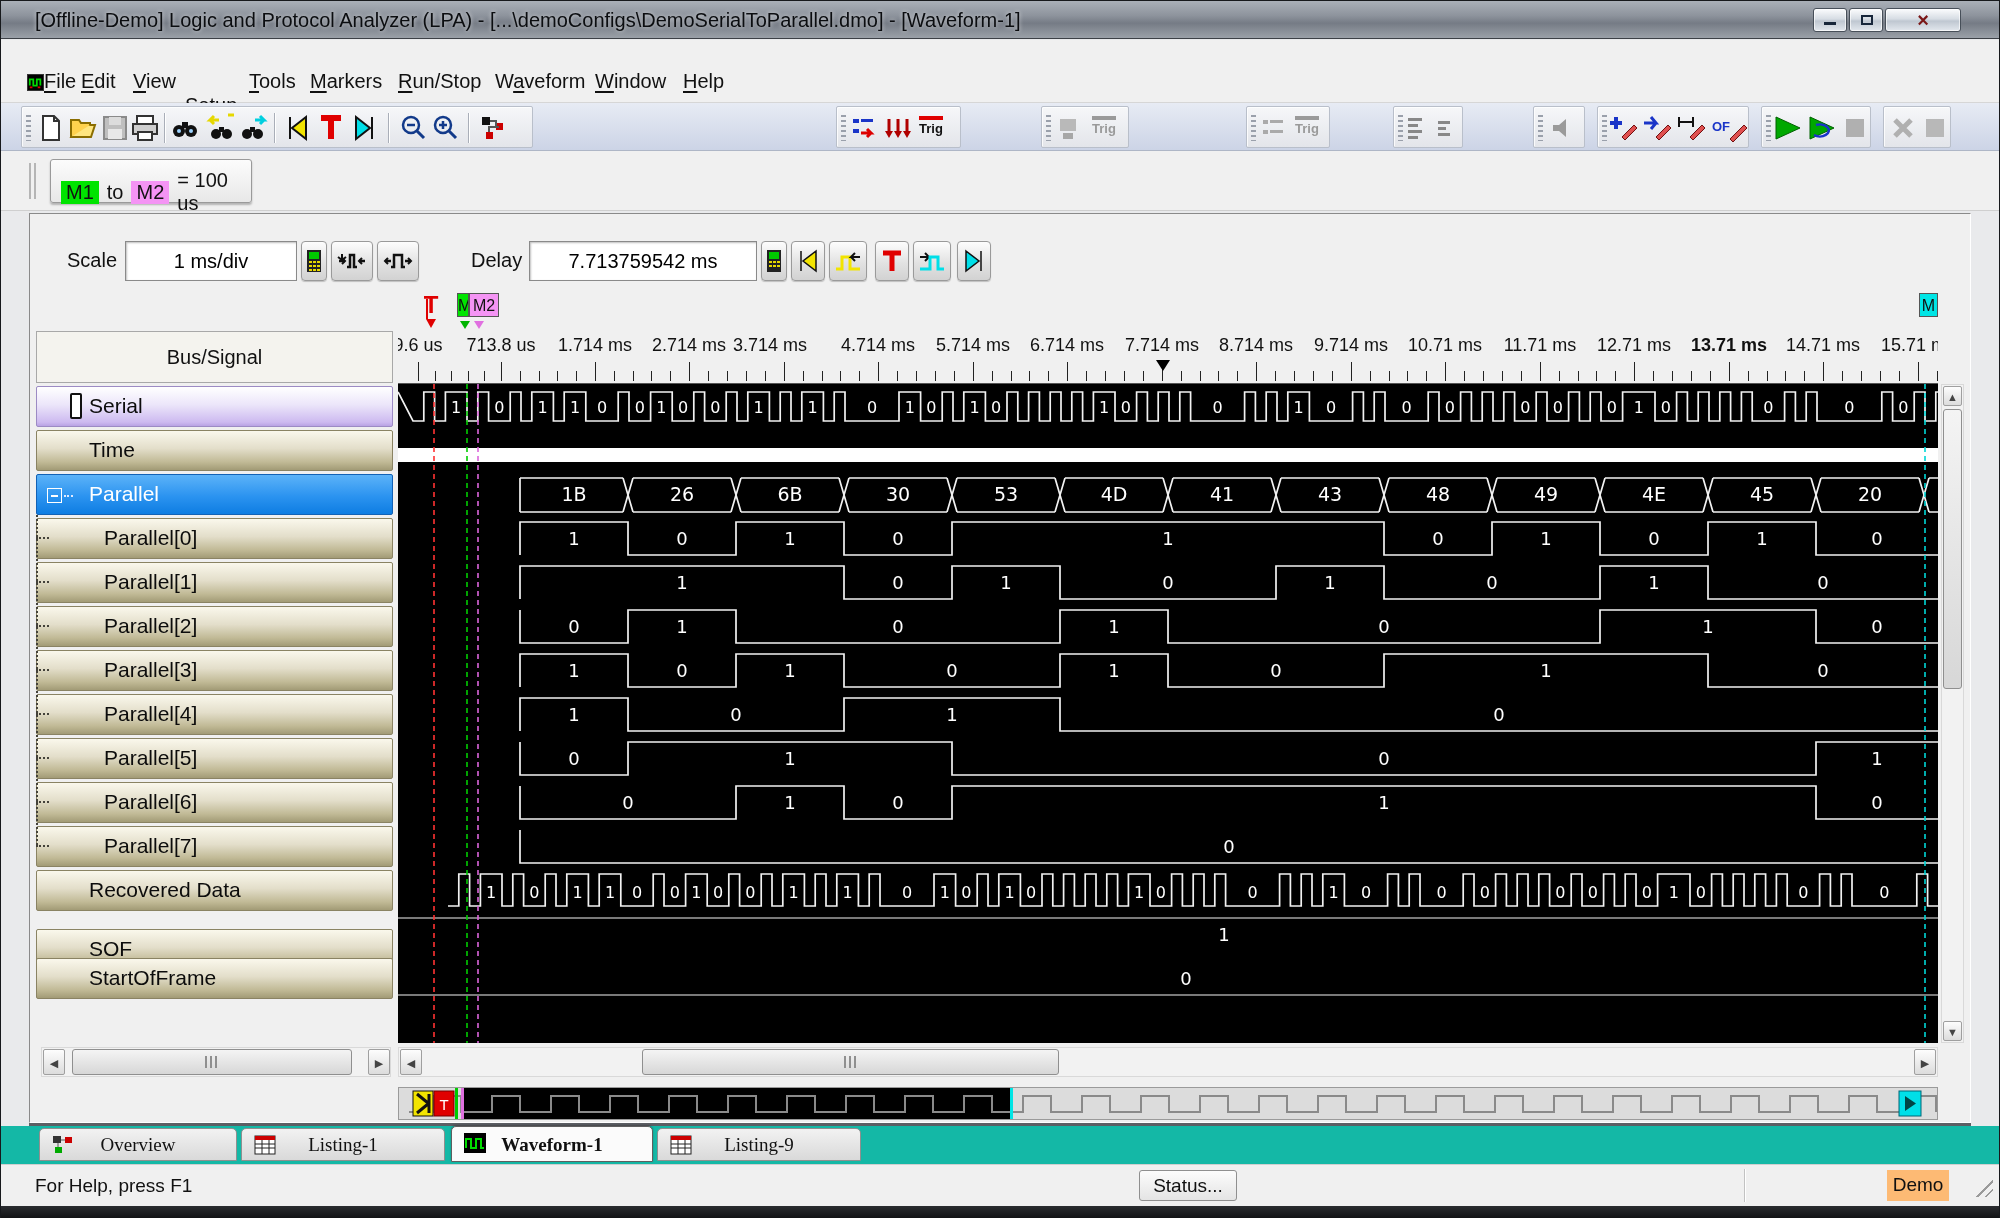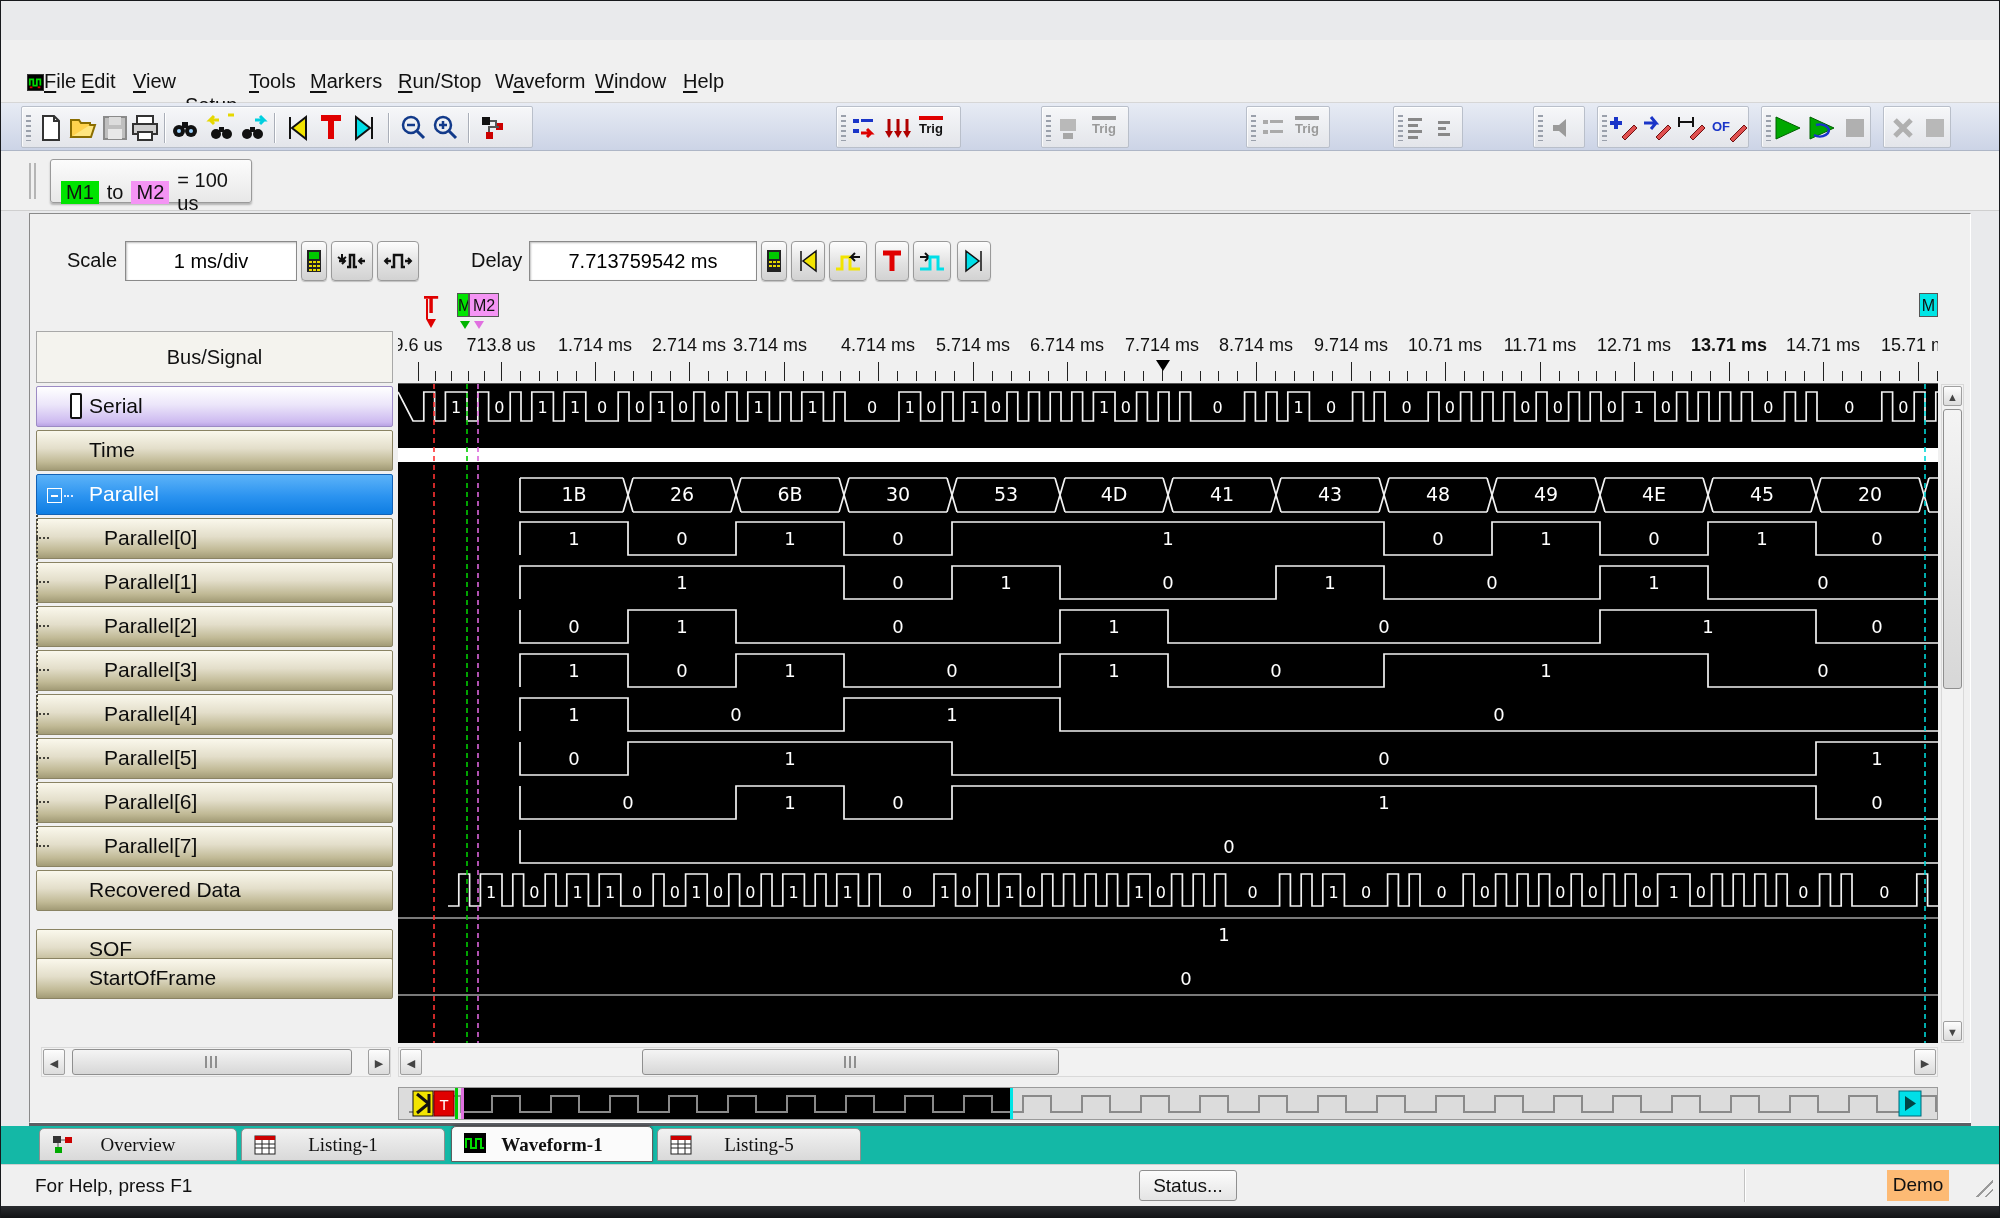--- a/index.html
+++ b/index.html
@@ -129,20 +129,32 @@
   #demo-badge { position:absolute; left:1886px; top:5px; width:62px; height:31px; text-align:center; line-height:30px; }
   #resize-grip { position:absolute; right:6px; top:10px; width:18px; height:22px;
     background:repeating-linear-gradient(135deg,transparent 0 4px,#9a9a9a 4px 6px); clip-path:polygon(100% 0,100% 100%,0 100%); }
   #bottom-edge { position:absolute; left:0; top:1205px; right:0; height:13px; background:linear-gradient(180deg,#2a2c2f,#101113); }
 </style>
 </head>
 <body>
 
 <div id="app">
 
+  <div id="titlebar">
+    <div id="title-text">[Offline-Demo] Logic and Protocol Analyzer (LPA) - [...\demoConfigs\DemoSerialToParallel.dmo] - [Waveform-1]</div>
+    <div class="winbtn" id="btn-min">
+        <div class="bar"></div>
+      </div>
+    <div class="winbtn" id="btn-max">
+        <div class="box"></div>
+      </div>
+    <div class="winbtn" id="btn-close">
+        <span class="glyph">×</span>
+      </div>
+  </div>
 
   <div id="menubar">
     <div id="appicon">
       <svg viewBox="0 0 17 17">
           <path d="M2 12 V5 h4 v7 h4 V5 h4 v7" fill="none" stroke="#00d800" stroke-width="2"></path>
           <rect x="2" y="13" width="3" height="2" fill="#d00"></rect>
           <rect x="11" y="13" width="3" height="2" fill="#d00"></rect>
         </svg>
     </div>
     <div id="menu-items">
@@ -902,21 +914,21 @@
             <path d="M2 15 V6 h5 v9 h5 V6 h5 v9 h3" fill="none" stroke="#0d0" stroke-width="2"></path>
           </svg></div>
         <div class="tlabel">Waveform-1</div>
       </div>
       <div class="tab" style="left: 656px; width: 204px;">
         <div class="ticon"><svg viewBox="0 0 22 20">
             <rect x="1" y="1" width="20" height="18" fill="#fff" stroke="#222"></rect>
             <rect x="1" y="1" width="20" height="4" fill="#c00"></rect>
             <path d="M1 9 h20 M1 13 h20 M8 5 v14 M15 5 v14" stroke="#222" stroke-width="1"></path>
           </svg></div>
-        <div class="tlabel">Listing-5</div>
+        <div class="tlabel">Listing-9</div>
       </div>
     </div>
 
   <div id="statusbar">
     <div id="status-help">For Help, press F1</div>
     <div id="status-btn">Status...</div>
     <div id="status-sep"></div>
     <div id="demo-badge" style="background: #fdba74;">Demo</div>
     <div id="resize-grip"></div>
   </div>

